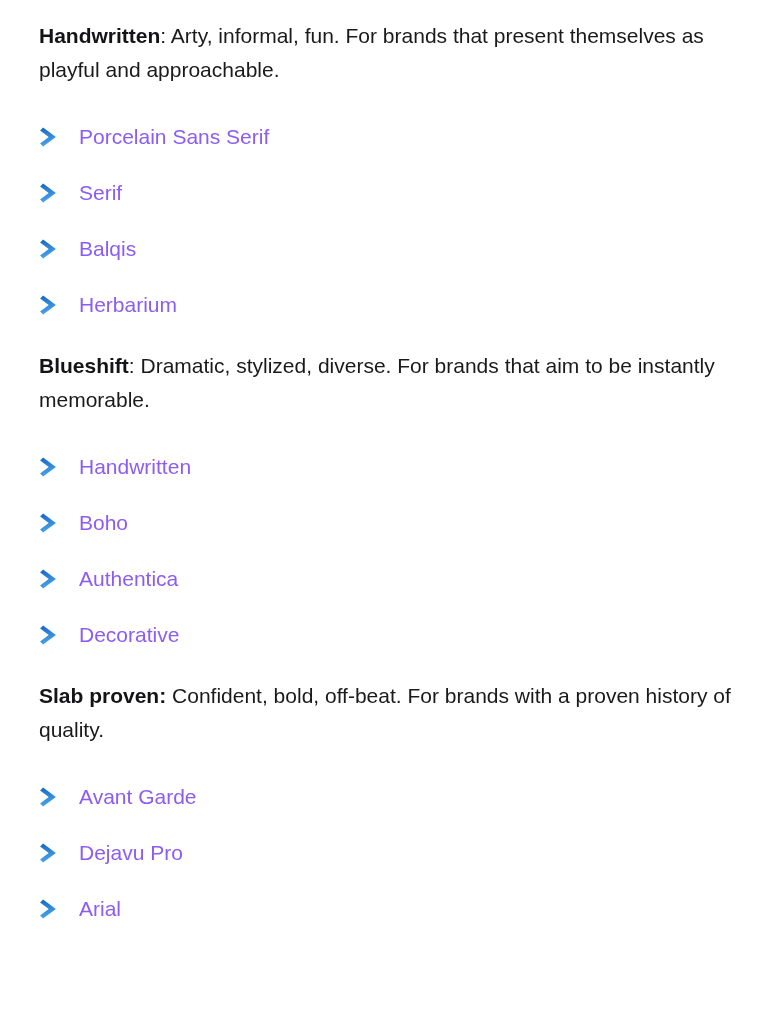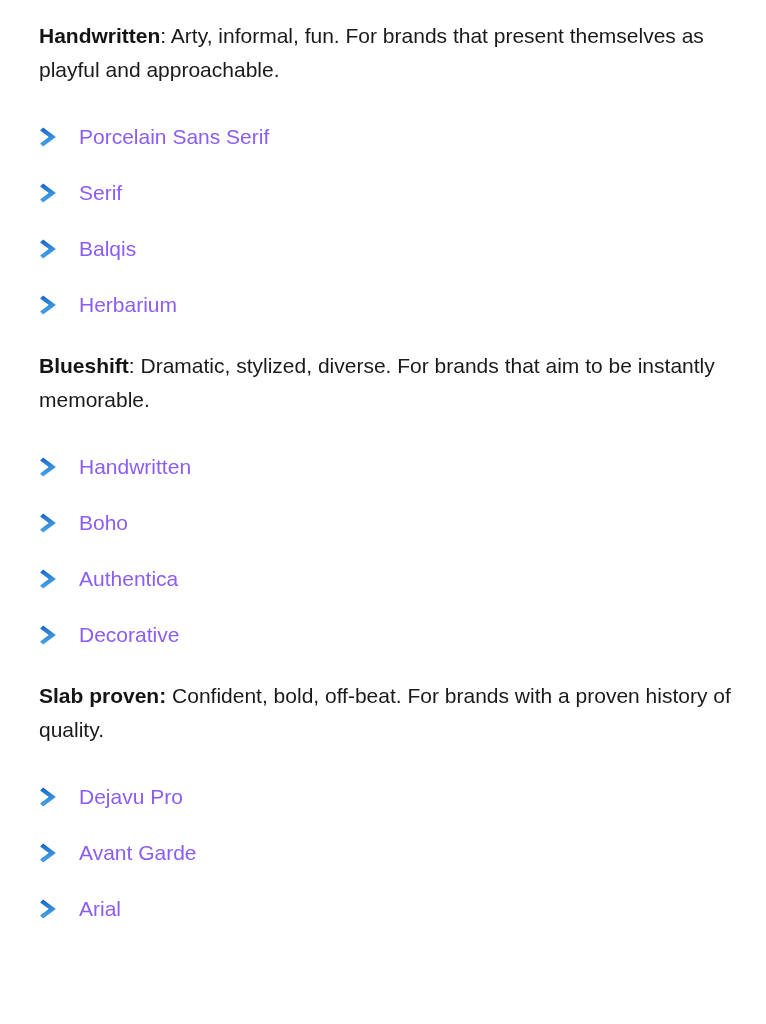--- a/index.html
+++ b/index.html
@@ -152,29 +152,29 @@
 
   <section>
     <p class="category-desc"><strong>Slab proven:</strong><span> Confident, bold, off-beat. For brands with a proven history of quality.</span></p>
     <ul class="font-list">
       <li class="font-item">
         <span class="chev">
             <svg width="18" height="20" viewBox="0 0 18 20">
               <polygon points="4.1,0.5 16.9,10 4.1,19.5 1.1,16.6 9.7,10 1.1,3.4" fill="url(#chevGrad)"></polygon>
             </svg>
           </span>
-        <span class="font-name">Dejavu Pro</span>
+        <span class="font-name">Avant Garde</span>
       </li>
       <li class="font-item">
         <span class="chev">
             <svg width="18" height="20" viewBox="0 0 18 20">
               <polygon points="4.1,0.5 16.9,10 4.1,19.5 1.1,16.6 9.7,10 1.1,3.4" fill="url(#chevGrad)"></polygon>
             </svg>
           </span>
-        <span class="font-name">Avant Garde</span>
+        <span class="font-name">Dejavu Pro</span>
       </li>
       <li class="font-item">
         <span class="chev">
             <svg width="18" height="20" viewBox="0 0 18 20">
               <polygon points="4.1,0.5 16.9,10 4.1,19.5 1.1,16.6 9.7,10 1.1,3.4" fill="url(#chevGrad)"></polygon>
             </svg>
           </span>
         <span class="font-name">Arial</span>
       </li>
     </ul>

